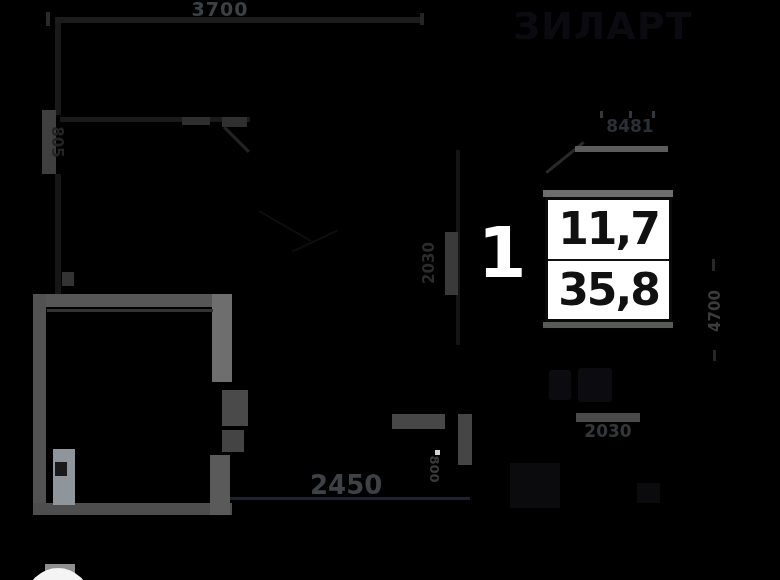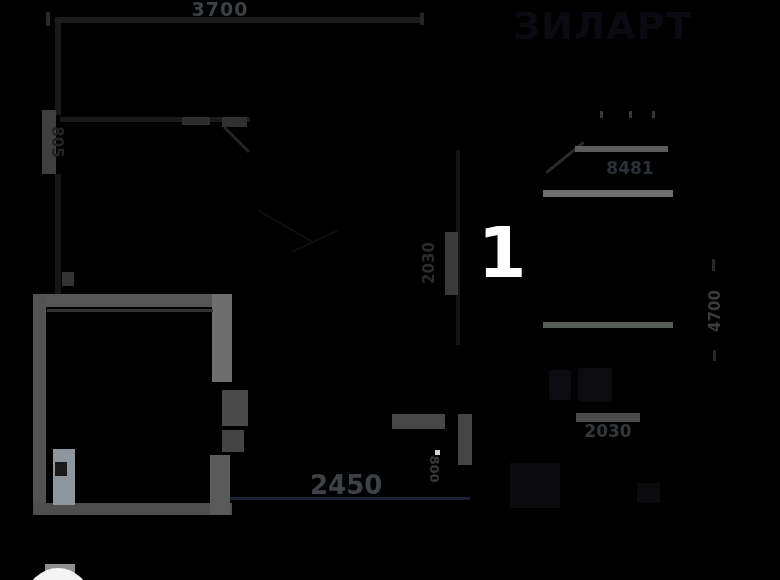--- a/index.html
+++ b/index.html
@@ -45,21 +45,21 @@
   .bath-r-up  {left:212px;top:294px;width:20px;height:88px;background:#6e6e6e;}
   .bath-r-low {left:210px;top:455px;width:20px;height:60px;background:#5a5a5a;}
   .bath-inner {left:47px;top:309px;width:166px;height:3px;background:#333;}
   .bath-prot1 {left:222px;top:390px;width:26px;height:36px;background:#4a4a4a;}
   .bath-prot2 {left:222px;top:430px;width:22px;height:22px;background:#444;}
   .bath-door  {left:53px;top:449px;width:22px;height:56px;background:#8f969b;}
   .bath-notch {left:55px;top:462px;width:12px;height:14px;background:#1a1a1a;}
   
   .dim{color:#3a3f44;font-weight:bold;text-align:center;white-space:nowrap;}
   .dim-top     {left:178px;top:-2px;width:84px;font-size:19px;letter-spacing:1px;color:#3c4146;}
-  .dim-balcony {left:597px;top:116px;width:66px;font-size:17px;color:#2b3036;margin-top:42px;}
+  .dim-balcony {left:597px;top:116px;width:66px;font-size:17px;color:#2b3036;}
   .dim-bottom  {left:310px;top:470px;width:66px;font-size:26px;color:#3e4246;}
   .dim-kitchen {left:576px;top:421px;width:64px;font-size:17px;color:#35383b;}
   .dim-left    {left:26px;top:134px;width:64px;height:16px;font-size:15px;color:#242424;transform:rotate(90deg);}
   .dim-living  {left:396px;top:255px;width:64px;height:16px;font-size:15px;color:#2c2c2c;transform:rotate(-90deg);}
   .dim-right   {left:678px;top:303px;width:72px;height:16px;font-size:15px;color:#3b3b3b;transform:rotate(-90deg);}
   .dim-niche   {left:413px;top:462px;width:44px;height:14px;font-size:13px;color:#3a3a3a;transform:rotate(90deg);}
   
   .brand-mark{left:513px;top:4px;width:200px;font-size:38px;font-weight:bold;
               letter-spacing:1px;color:#0a0a10;white-space:nowrap;}
   .smudge-a{left:549px;top:370px;width:22px;height:30px;background:#0c0c10;border-radius:3px;}
@@ -138,18 +138,23 @@
   <div class="abs dim dim-niche">800</div>
 
   <div class="abs brand-mark">ЗИЛАРТ</div>
   <div class="abs smudge-a"></div>
   <div class="abs smudge-b"></div>
   <div class="abs smudge-c"></div>
   <div class="abs smudge-d"></div>
 
   <div class="abs card-cap-top"></div>
   <div class="abs card-cap-bottom"></div>
+  <div class="abs card-box">
+    <div class="card-cell">11,7</div>
+    <div class="card-divider"></div>
+    <div class="card-cell">35,8</div>
+  </div>
   <div class="abs rooms-count">1</div>
 
   <div class="abs logo-tab"></div>
   <div class="abs logo-circle"></div>
 
 </div>
 
 </body></html>

